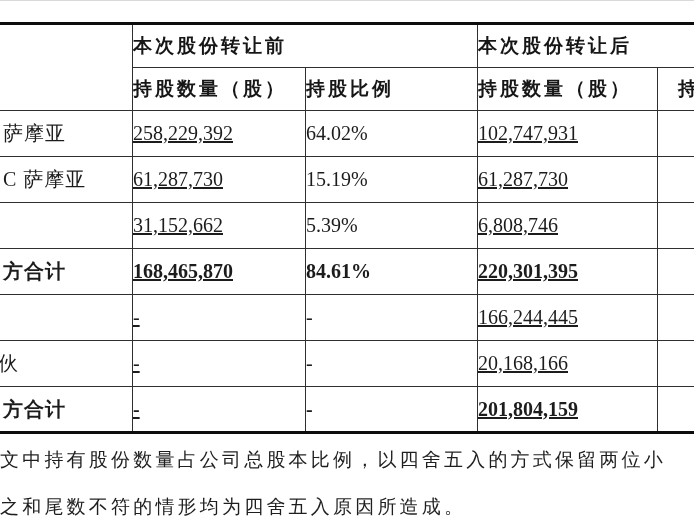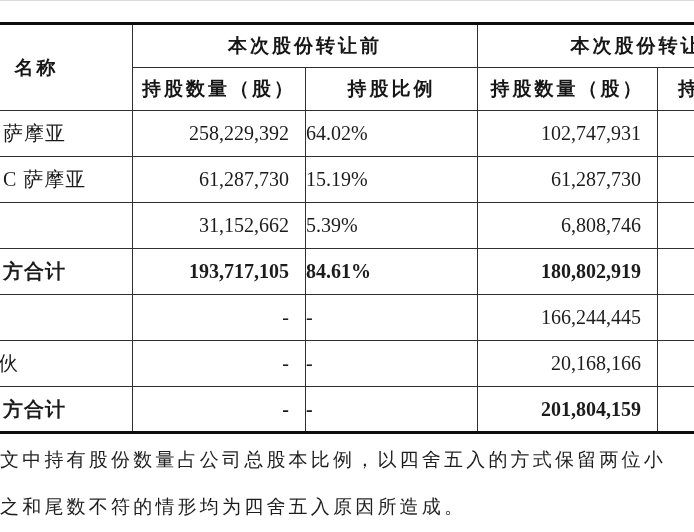--- a/index.html
+++ b/index.html
@@ -37,41 +37,41 @@
     white-space: nowrap;
     vertical-align: middle;
   }
   .share-table thead tr.h1 { height: 44px; }
   .share-table thead tr.h2 { height: 43px; }
   .share-table tbody tr { height: 46px; }
   .share-table th {
     font-size: 19px;
     font-weight: bold;
     letter-spacing: 3px;
-    text-align: center;
+    text-align: left;
     color: #161616;
   }
   .share-table th.pct-after-h {
     text-align: left;
     padding-left: 20px;
     letter-spacing: 3px;
   }
   .share-table td {
     font-size: 20px;
     color: #1c1c1c;
   }
   .share-table td.name-cell {
     text-align: left;
     padding-left: 62px;
     letter-spacing: 1px;
   }
   .share-table td.name-cell.partner { padding-left: 57px; }
   .share-table td.num-cell {
-    text-align: right;
     padding-right: 16px;
+    text-decoration: underline;
   }
   .share-table td.pct-cell {
     text-align: left;
     padding-right: 14px;
   }
   .share-table tr.total-row td { font-weight: bold; }
   .footnote {
     position: absolute;
     left: 0; top: 444px;
     width: 760px;
@@ -129,23 +129,23 @@
       </tr>
       <tr>
         <td class="name-cell"></td>
         <td class="num-cell">31,152,662</td>
         <td class="pct-cell">5.39%</td>
         <td class="num-cell">6,808,746</td>
         <td></td>
       </tr>
       <tr class="total-row">
         <td class="name-cell">方合计</td>
-        <td class="num-cell">193,717,105</td>
+        <td class="num-cell">168,465,870</td>
         <td class="pct-cell">84.61%</td>
-        <td class="num-cell">180,802,919</td>
+        <td class="num-cell">220,301,395</td>
         <td></td>
       </tr>
       <tr>
         <td class="name-cell"></td>
         <td class="num-cell">-</td>
         <td class="pct-cell">-</td>
         <td class="num-cell">166,244,445</td>
         <td></td>
       </tr>
       <tr>

